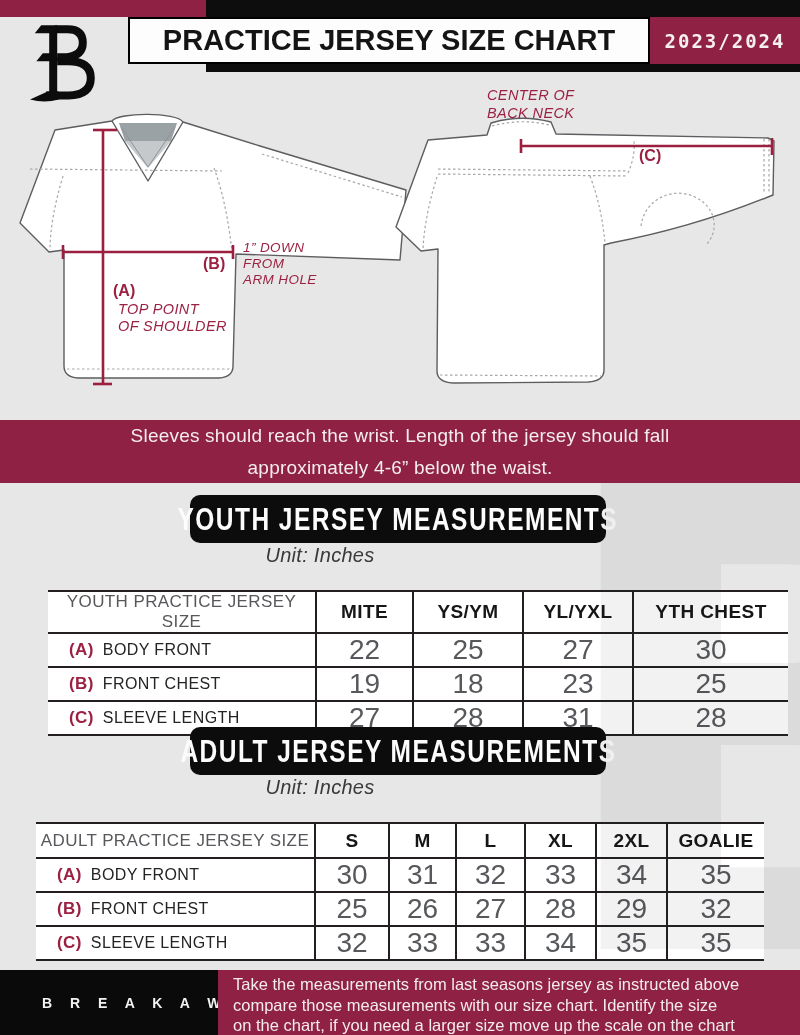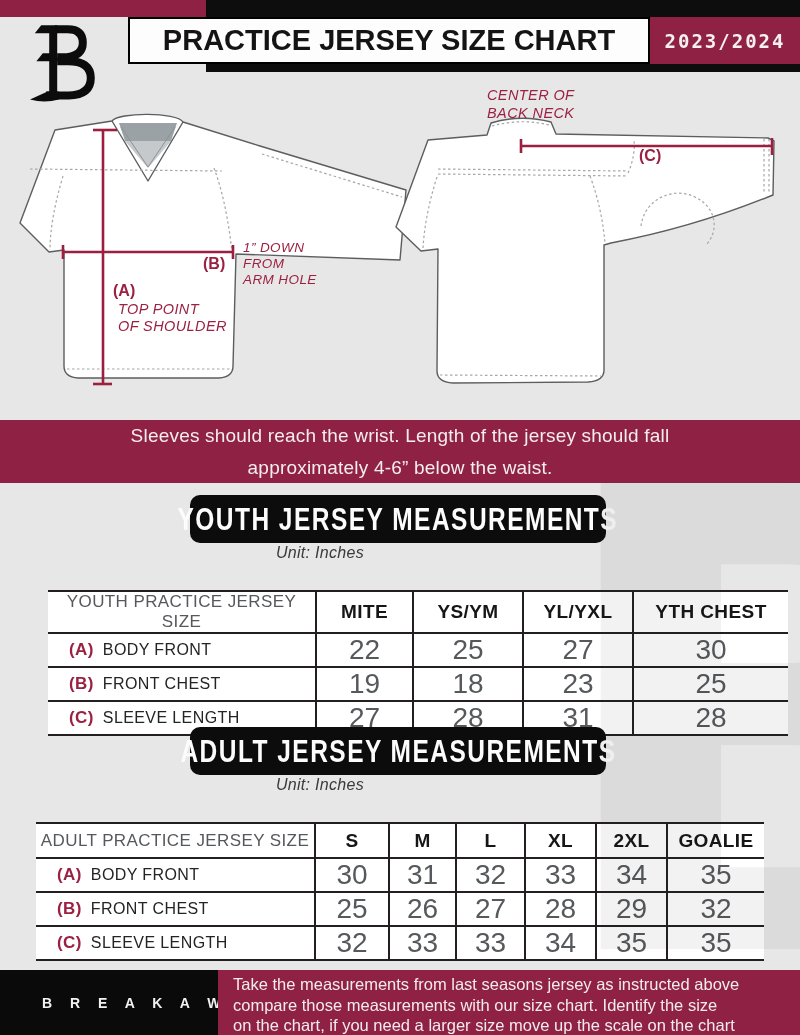--- a/index.html
+++ b/index.html
@@ -41,21 +41,21 @@
     display:flex; align-items:center; justify-content:center; z-index:2;
   }
   .pill .t {
     display:inline-block; color:#fcfcfc; font-weight:700; font-size:25px; letter-spacing:1.5px;
     transform:scaleY(1.28) scaleX(0.98); white-space:nowrap;
   }
   .pill-youth { top:495px; }
   .pill-adult { top:727px; }
   .unit-line {
     position:absolute; left:0; width:640px; text-align:center; font-style:italic;
-    font-size:16px; color:#3a3a3a; letter-spacing:0.3px; z-index:2;
+    font-size:20px; color:#3a3a3a; letter-spacing:0.3px; z-index:2;
   }
   .unit-youth { top:544px; }
   .unit-adult { top:776px; }
   
   .table-wrap { position:absolute; z-index:2;margin-top:20px; }
   .table-youth { left:48px; top:570px; width:740px; }
   .table-adult { left:36px; top:802px; width:624px; }
   table.meas { border-collapse:collapse; table-layout:fixed; width:100%; }
   table.meas th, table.meas td {
     border:2px solid #231f20; background:#ffffff; text-align:center; vertical-align:middle; overflow:hidden;

